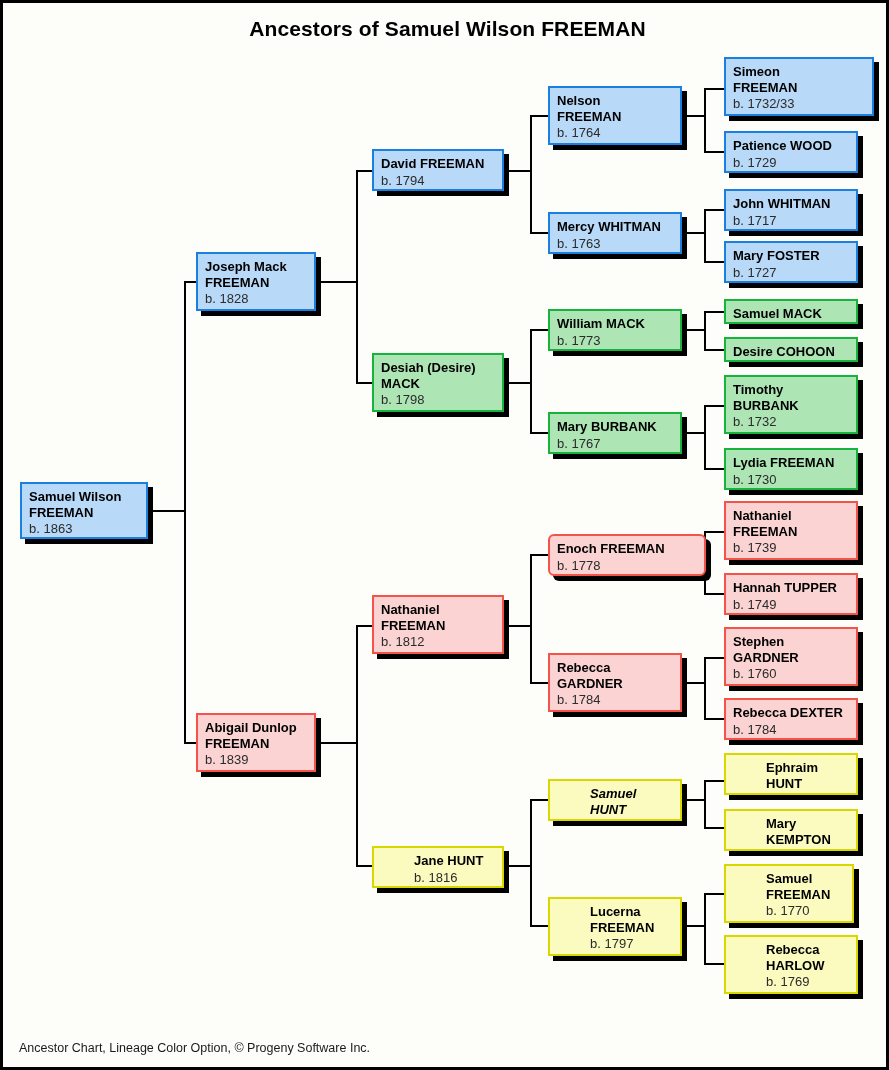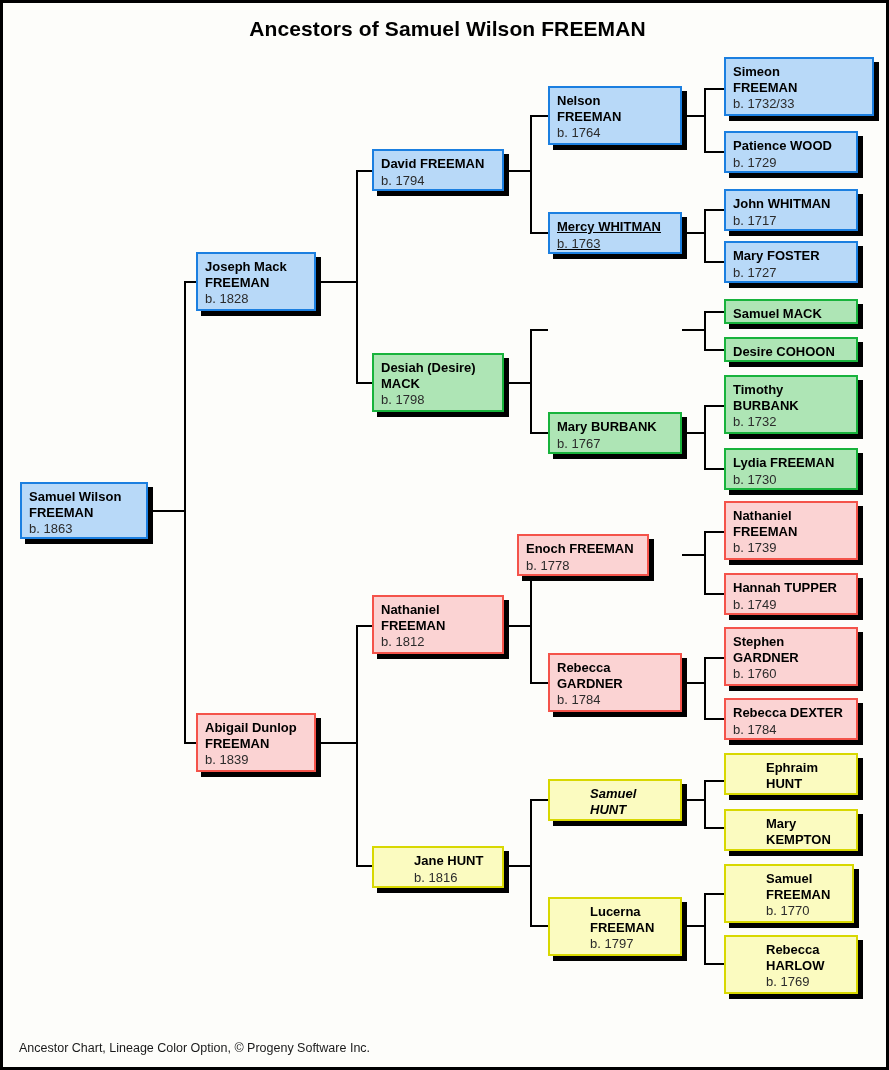--- a/index.html
+++ b/index.html
@@ -222,29 +222,33 @@
   <div class="node c-yellow" style="left:369px; top:843px; width:132px; height:42px;">
     <div class="nm">Jane HUNT</div>
     <div class="by">b. 1816</div>
   </div>
 
   <div class="node c-blue" style="left:545px; top:83px; width:134px; height:59px;">
     <div class="nm">Nelson
 FREEMAN</div>
     <div class="by">b. 1764</div>
   </div>
-  <div class="node c-blue" style="left:545px; top:209px; width:134px; height:42px;text-decoration:underline;">
+  <div class="node c-blue" style="left:545px; top:209px; width:134px; height:42px;">
     <div class="nm">Mercy WHITMAN</div>
     <div class="by">b. 1763</div>
+  </div>
+  <div class="node c-green" style="left:545px; top:306px; width:134px; height:42px;">
+    <div class="nm">William MACK</div>
+    <div class="by">b. 1773</div>
   </div>
   <div class="node c-green" style="left:545px; top:409px; width:134px; height:42px;">
     <div class="nm">Mary BURBANK</div>
     <div class="by">b. 1767</div>
   </div>
-  <div class="node c-pink" style="left:514px; top:531px; width:132px; height:42px;">
+  <div class="node c-pink" style="left:545px; top:531px; width:158px; height:42px;border-radius:6px;">
     <div class="nm">Enoch FREEMAN</div>
     <div class="by">b. 1778</div>
   </div>
   <div class="node c-pink" style="left:545px; top:650px; width:134px; height:59px;">
     <div class="nm">Rebecca
 GARDNER</div>
     <div class="by">b. 1784</div>
   </div>
   <div class="node c-yellow" style="left:545px; top:776px; width:134px; height:42px;font-style:italic;">
     <div class="nm">Samuel HUNT</div>

